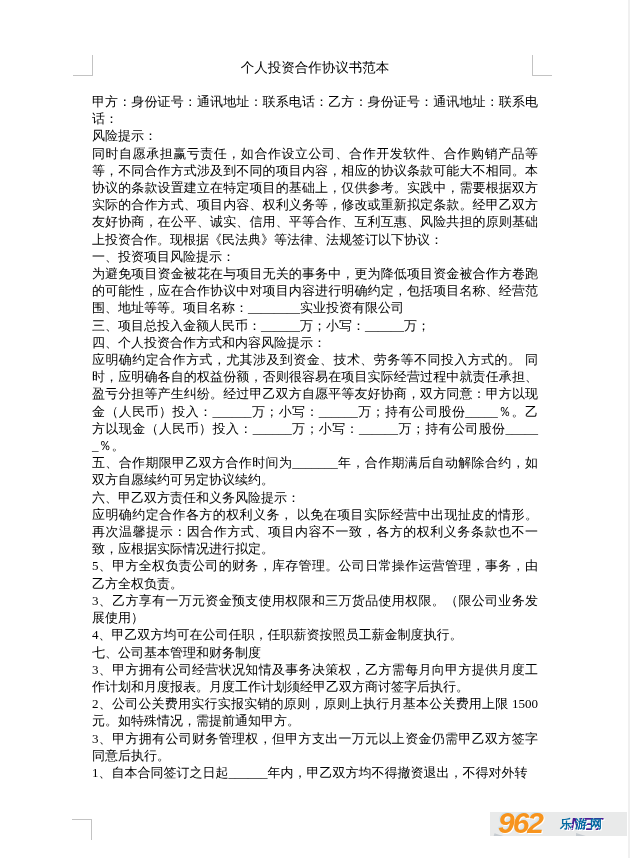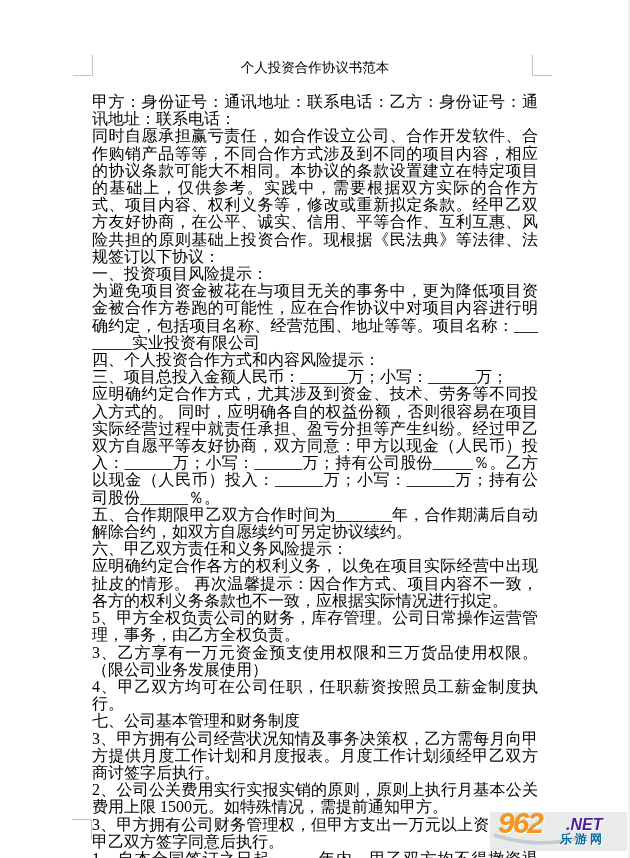--- a/index.html
+++ b/index.html
@@ -17,27 +17,27 @@
   .crop.tl { left:73px;  top:55px;  border-right-width:1px; border-bottom-width:1px; }
   .crop.tr { left:532px; top:55px;  border-left-width:1px;  border-bottom-width:1px; }
   .crop.bl { left:72px;  top:819px; border-right-width:1px; border-top-width:1px; }
 
   .doc-text { position:absolute; left:92px; top:59px; width:446px; color:#000000; }
   .doc-title {
     font-size:13.5px; font-weight:normal; line-height:17px;
     text-align:center; margin:0 0 17px 0;
   }
   .doc-text p {
-    margin:0; font-size:16px; line-height:17.2px;
+    margin:0; font-size:13px; line-height:17.2px;
     text-align:justify; word-break:break-all;
   }
 
   
   .logo {
-    position:absolute; left:490px; top:812px; width:137px; height:39px;
+    position:absolute; left:490px; top:812px; width:137px; height:24px;
     background:#e9eaea; overflow:hidden;
     font-family:"Liberation Sans","DejaVu Sans",sans-serif;
   }
   .logo .num {
     position:absolute; left:8px; top:-6px;
     font-size:30px; font-weight:bold; font-style:italic;
     color:#f7941e; letter-spacing:-2px;
     text-shadow:1px 1px 0 #ffffff, -1px -1px 0 #cfe3f0;
   }
   .logo .tld {
@@ -57,25 +57,26 @@
 
 <div class="canvas">
 
   <div class="crop tl"></div>
   <div class="crop tr"></div>
   <div class="crop bl"></div>
 
   <div class="doc-text">
     <h1 class="doc-title">个人投资合作协议书范本</h1>
     <p>甲方：身份证号：通讯地址：联系电话：乙方：身份证号：通讯地址：联系电话：</p>
+    <p>风险提示：</p>
     <p>同时自愿承担赢亏责任，如合作设立公司、合作开发软件、合作购销产品等等，不同合作方式涉及到不同的项目内容，相应的协议条款可能大不相同。本协议的条款设置建立在特定项目的基础上，仅供参考。实践中，需要根据双方实际的合作方式、项目内容、权利义务等，修改或重新拟定条款。经甲乙双方友好协商，在公平、诚实、信用、平等合作、互利互惠、风险共担的原则基础上投资合作。现根据《民法典》等法律、法规签订以下协议：</p>
     <p>一、投资项目风险提示：</p>
     <p>为避免项目资金被花在与项目无关的事务中，更为降低项目资金被合作方卷跑的可能性，应在合作协议中对项目内容进行明确约定，包括项目名称、经营范围、地址等等。项目名称：________实业投资有限公司</p>
+    <p>三、项目总投入金额人民币：______万；小写：______万；</p>
     <p>四、个人投资合作方式和内容风险提示：</p>
-    <p>三、项目总投入金额人民币：______万；小写：______万；</p>
     <p>应明确约定合作方式，尤其涉及到资金、技术、劳务等不同投入方式的。 同时，应明确各自的权益份额，否则很容易在项目实际经营过程中就责任承担、盈亏分担等产生纠纷。经过甲乙双方自愿平等友好协商，双方同意：甲方以现金（人民币）投入：______万；小写：______万；持有公司股份_____％。乙方以现金（人民币）投入：______万；小写：______万；持有公司股份______％。</p>
     <p>五、合作期限甲乙双方合作时间为_______年，合作期满后自动解除合约，如双方自愿续约可另定协议续约。</p>
     <p>六、甲乙双方责任和义务风险提示：</p>
     <p>应明确约定合作各方的权利义务， 以免在项目实际经营中出现扯皮的情形。  再次温馨提示：因合作方式、项目内容不一致，各方的权利义务条款也不一致，应根据实际情况进行拟定。</p>
     <p>5、甲方全权负责公司的财务，库存管理。公司日常操作运营管理，事务，由乙方全权负责。</p>
     <p>3、乙方享有一万元资金预支使用权限和三万货品使用权限。（限公司业务发展使用）</p>
     <p>4、甲乙双方均可在公司任职，任职薪资按照员工薪金制度执行。</p>
     <p>七、公司基本管理和财务制度</p>
     <p>3、甲方拥有公司经营状况知情及事务决策权，乙方需每月向甲方提供月度工作计划和月度报表。月度工作计划须经甲乙双方商讨签字后执行。</p>
     <p>2、公司公关费用实行实报实销的原则，原则上执行月基本公关费用上限 1500元。如特殊情况，需提前通知甲方。</p>

